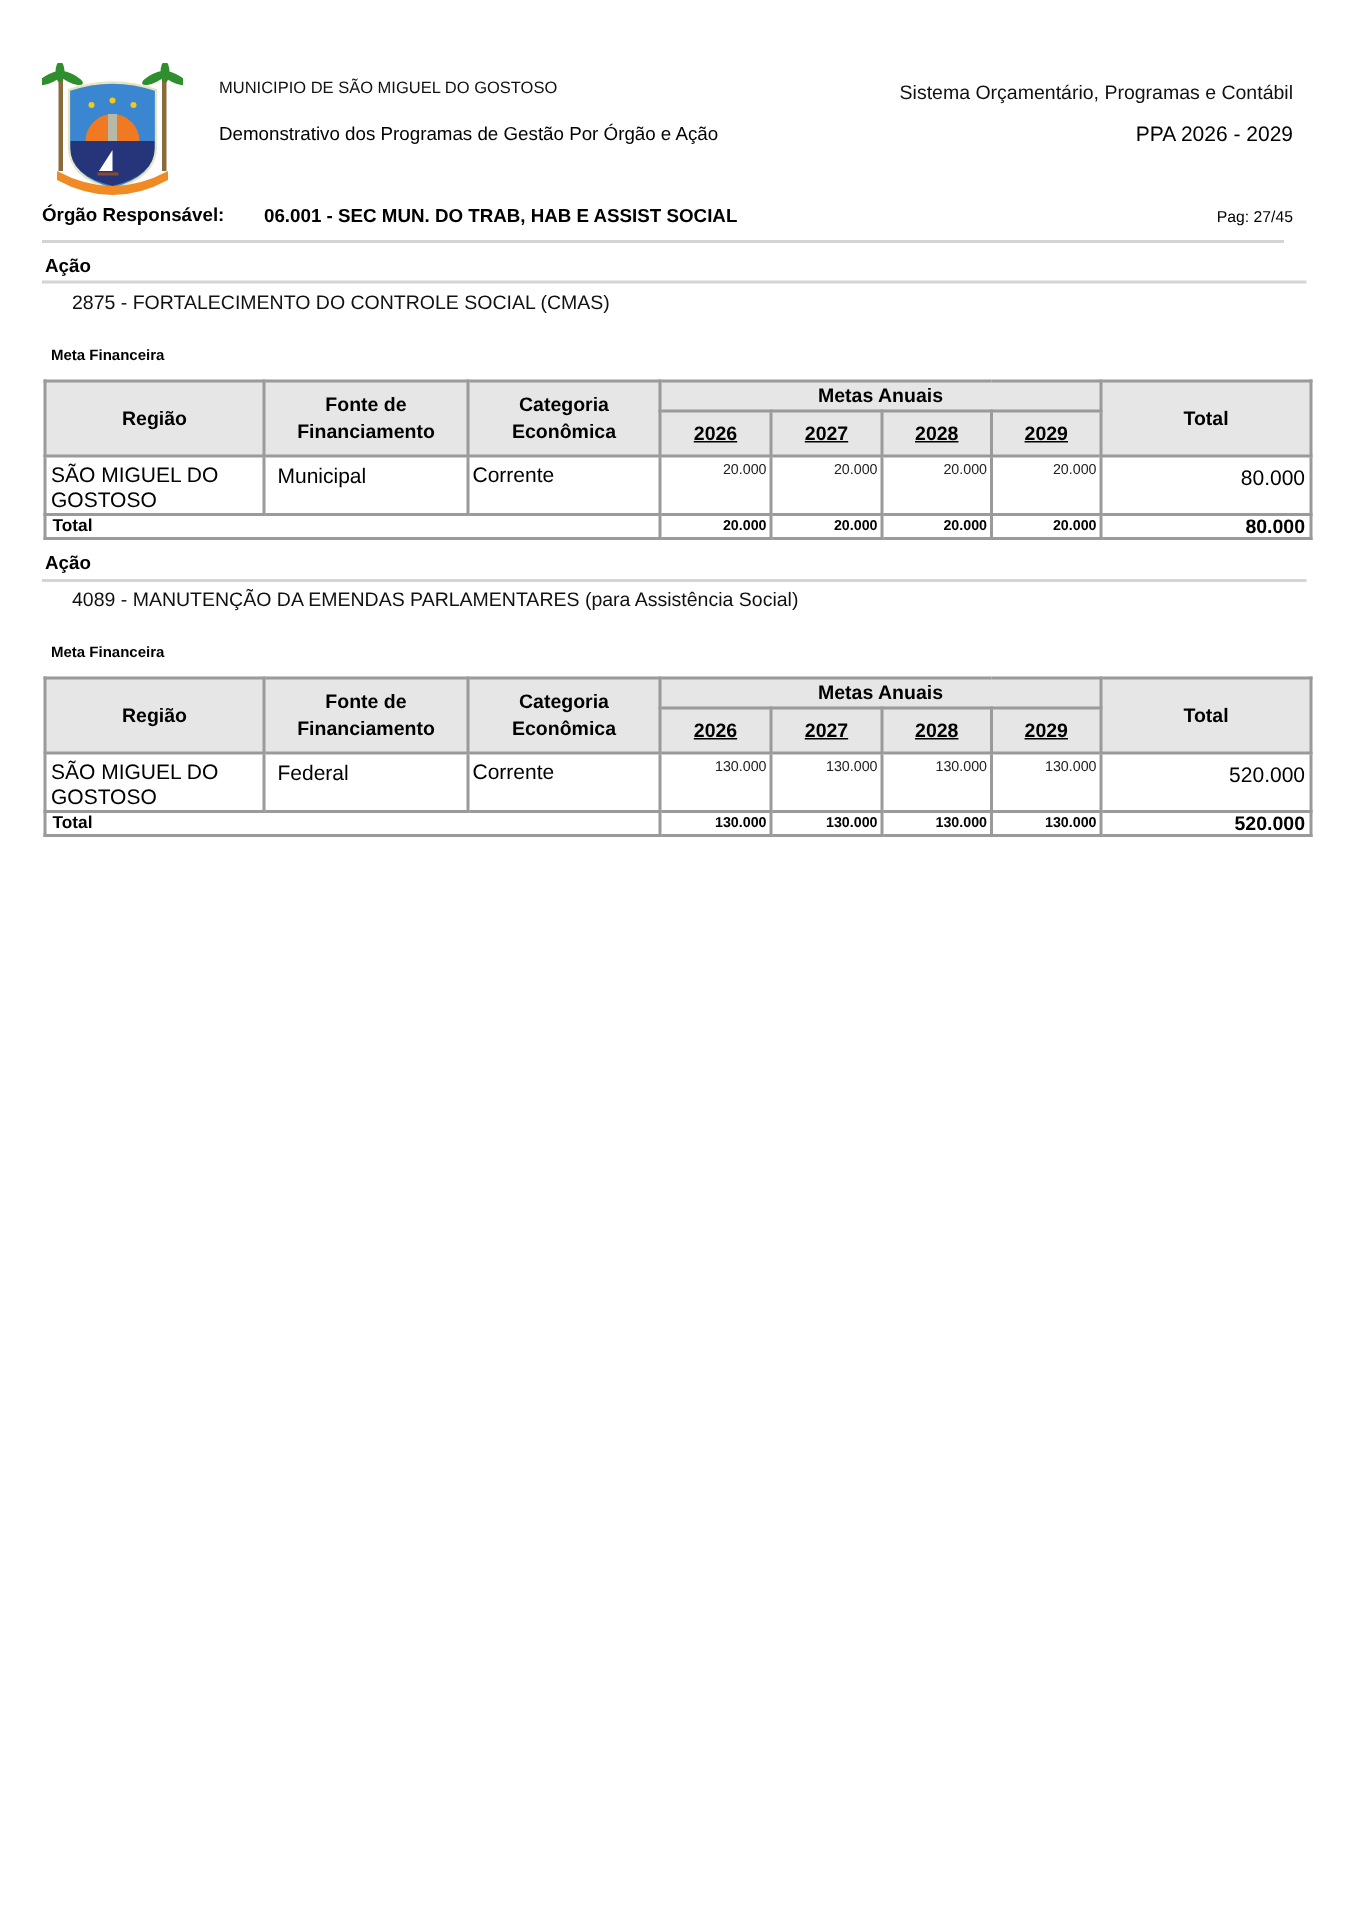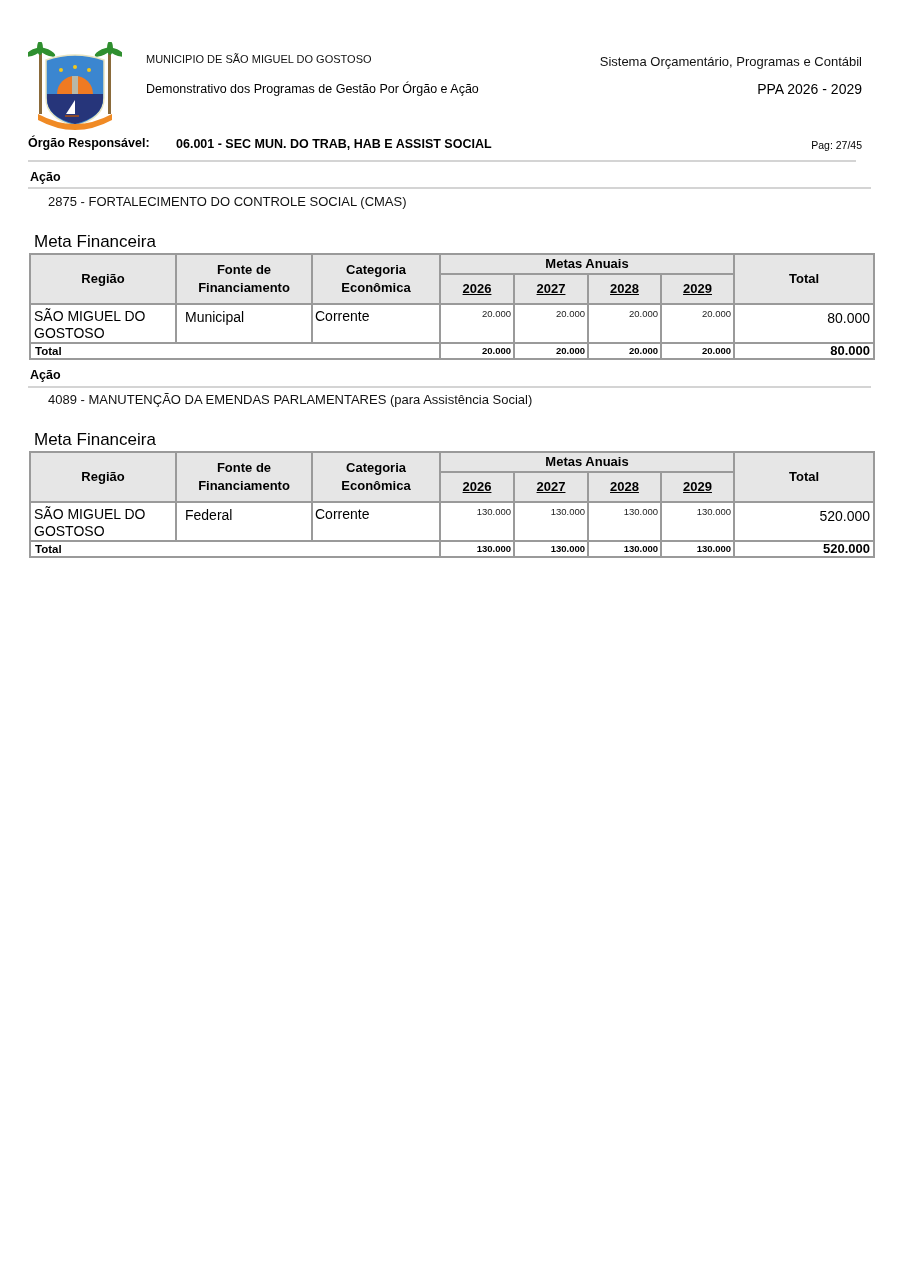--- a/index.html
+++ b/index.html
@@ -9,21 +9,21 @@
   .report-title { position: absolute; left: 146px; top: 82px; font-size: 12.5px; font-weight: normal; }
   .sys-title { position: absolute; right: 38px; top: 54px; font-size: 13px; color: #111; }
   .ppa { position: absolute; right: 38px; top: 81px; font-size: 14px; font-weight: normal; }
   .pag { position: absolute; right: 38px; top: 99px; font-size: 10.5px; margin-top: 40px; }
   .orgao-label { position: absolute; left: 28px; top: 136px; font-size: 12.5px; font-weight: bold; }
   .orgao-value { position: absolute; left: 176px; top: 137px; font-size: 12.5px; font-weight: bold; }
   .sep1 { position: absolute; left: 28px; top: 160px; width: 828px; height: 2px; background: #d4d4d4; }
   .acao-label { position: absolute; left: 30px; font-size: 12.5px; font-weight: bold; }
   .sep-acao { position: absolute; left: 28px; width: 843px; height: 2px; background: #d4d4d4; }
   .acao-text { position: absolute; left: 48px; font-size: 13px; color: #111; }
-  .meta-label { position: absolute; left: 34px; font-size: 17px; font-weight: normal; }
+  .meta-label { position: absolute; left: 34px; font-size: 10px; font-weight: bold; }
   table.meta { position: absolute; left: 29px; width: 844px; border-collapse: collapse; table-layout: fixed; }
   table.meta th, table.meta td { border: 2px solid #9a9a9a; padding: 0; }
   table.meta th { background: #e6e6e6; font-size: 13px; font-weight: bold; text-align: center; line-height: 18px; }
   table.meta td { font-size: 14px; vertical-align: top; }
   .h1 { height: 20px; }
   .h2 { height: 30px; text-decoration: underline; }
   .regiao-cell { padding: 3px 0 0 3px !important; line-height: 17px; }
   .fonte-cell { padding: 4px 0 0 8px !important; }
   .cat-cell { padding: 3px 0 0 2px !important; }
   .small-num { font-size: 9.5px !important; text-align: right; padding: 3px 2px 0 0 !important; color: #222; }

